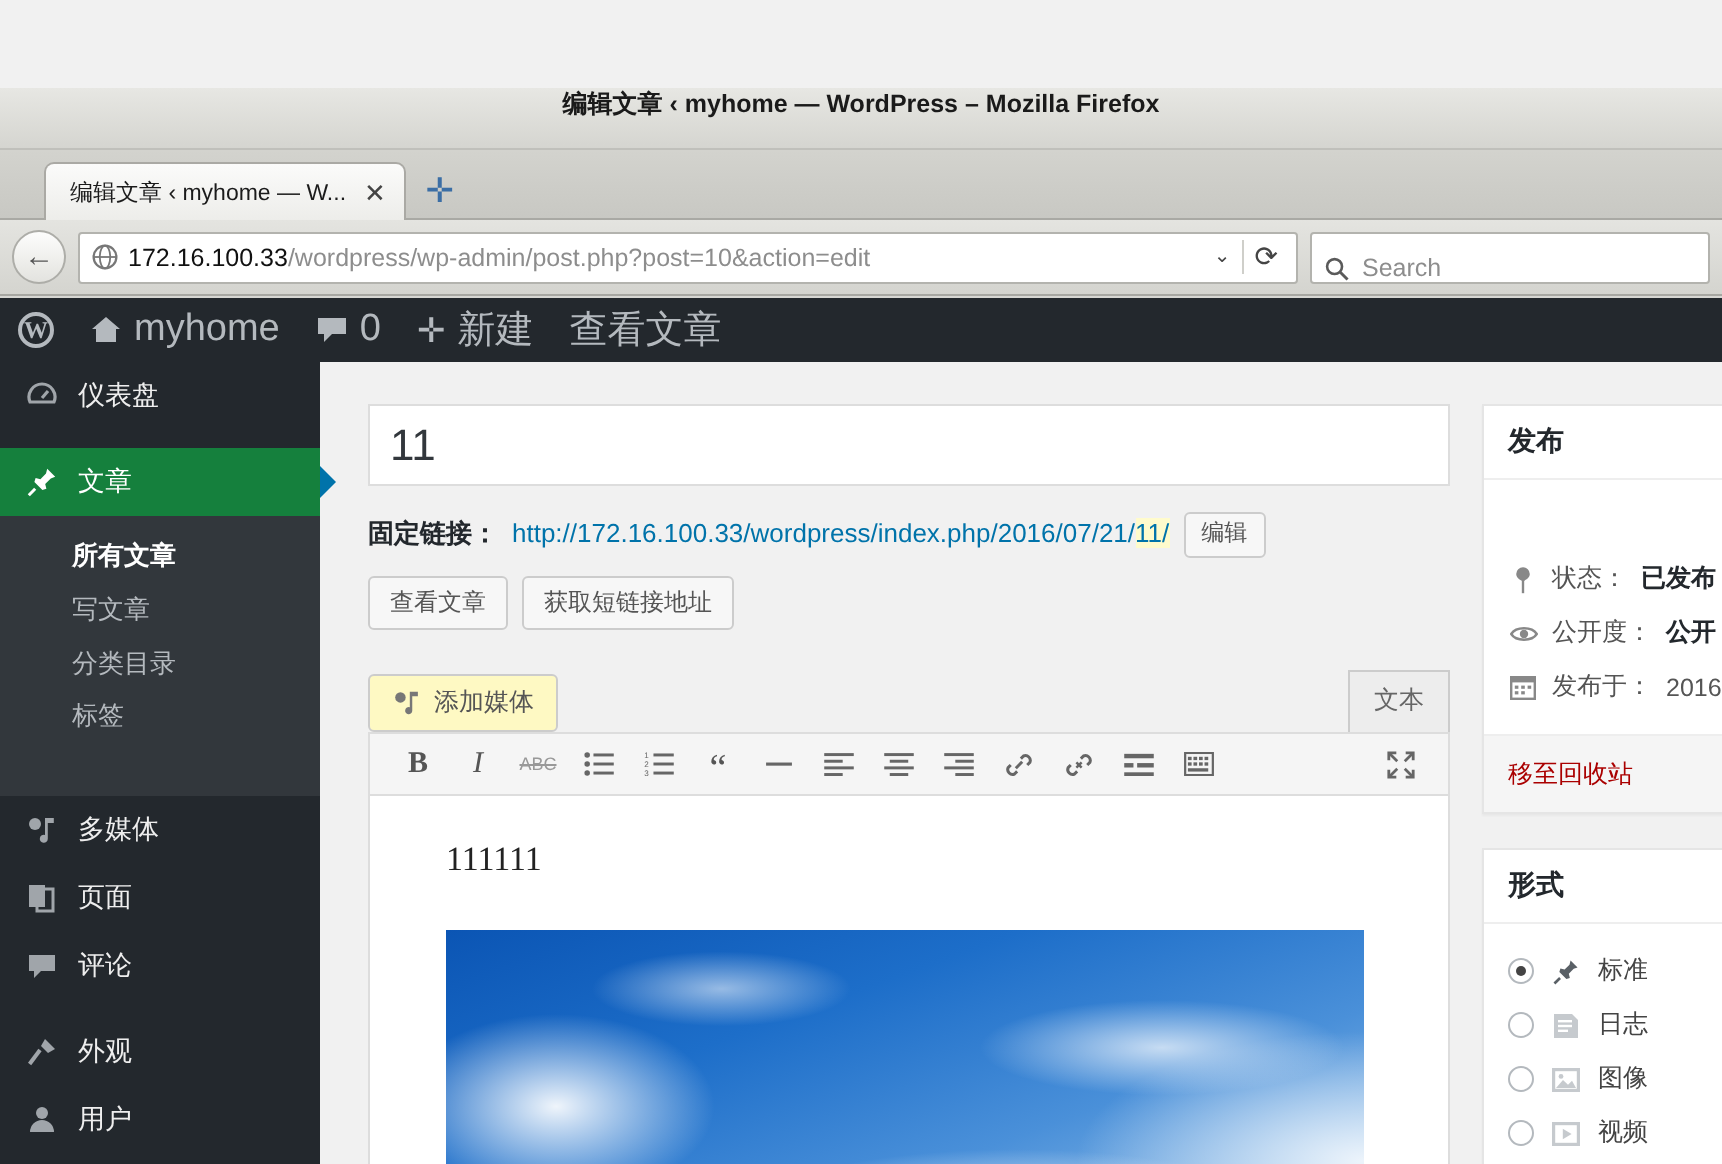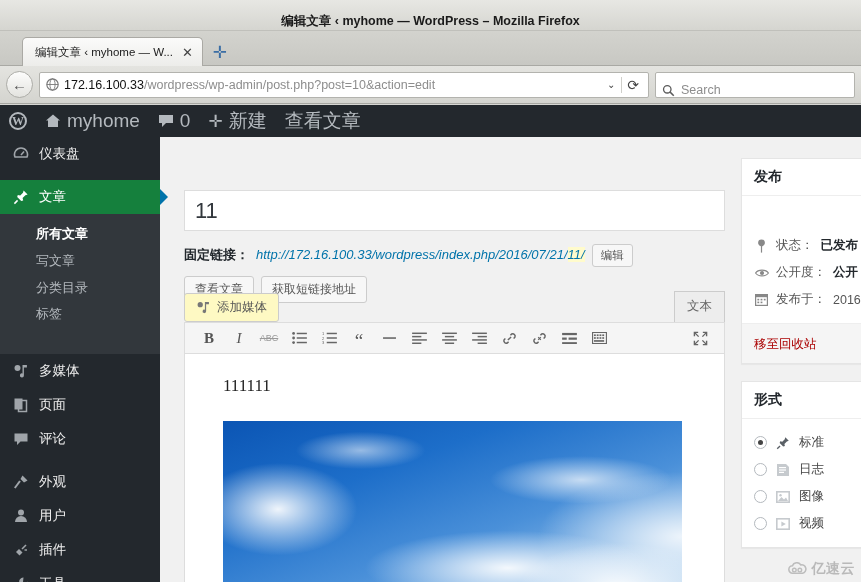--- a/index.html
+++ b/index.html
@@ -9,21 +9,21 @@
     font-family: "Liberation Sans", "DejaVu Sans", sans-serif;
     background: #f1f1f1;
   }
 
   
   .fx-window { width: 861px; height: 582px; position: relative; background:#d7d7d3; }
 
   .fx-titlebar {
     height: 31px; background: linear-gradient(#e7e7e3, #d5d5d0);
     border-bottom: 1px solid #c0c0bb;
-    display: flex; align-items: flex-end; justify-content: center;
+    display: flex; align-items: flex-start; justify-content: center; margin-top: 44px;
   }
   .fx-titlebar .ttl {
     font-size: 12.5px; color: #1a1a1a; font-weight: bold;
     white-space: nowrap;
   }
 
   .fx-tabstrip {
     height: 35px; background: linear-gradient(#d3d3ce,#c8c8c3);
     position: relative; display: flex; align-items: flex-end;
     padding-left: 22px; border-bottom: 1px solid #a9a9a4;
@@ -131,32 +131,32 @@
   }
   .submenu div.cur { color:#fff; font-weight:bold; }
   .menu-gap { height: 9px; }
 
   
   .wp-main {
     position:absolute; left:160px; top:32px;
     width: 701px; height: 445px; overflow:hidden;
   }
 
-  .title-wrap { position:absolute; left:24px; top:21px; width:541px;margin-top:32px; }
+  .title-wrap { position:absolute; left:24px; top:21px; width:541px; }
   .title-input {
     width:100%; height:41px; background:#fff;
     border:1px solid #ddd; padding: 0 10px;
     font-size:22px; color:#32373c; line-height:39px;
   }
   .permalink {
     margin-top:13px; font-size:13px; color:#444; line-height:1.6;
     display:flex; align-items:center; gap:7px; flex-wrap:wrap;
   }
   .permalink .lab { font-weight:bold; color:#23282d; }
-  .permalink .url { color:#0073aa;font-style:italic; }
+  .permalink .url { color:#0073aa; }
   .permalink .url .slug { background:#fffbcc; color:#0073aa; }
   .btn-sm {
     display:inline-block; background:#f7f7f7; border:1px solid #ccc;
     border-radius:3px; padding:2px 8px; font-size:11.5px; color:#555;
     line-height:17px;
   }
   .pl-btns { margin-top:9px; display:flex; gap:7px; }
   .pl-btns .btn-sm { padding:4px 10px; font-size:12px; }
 
   

